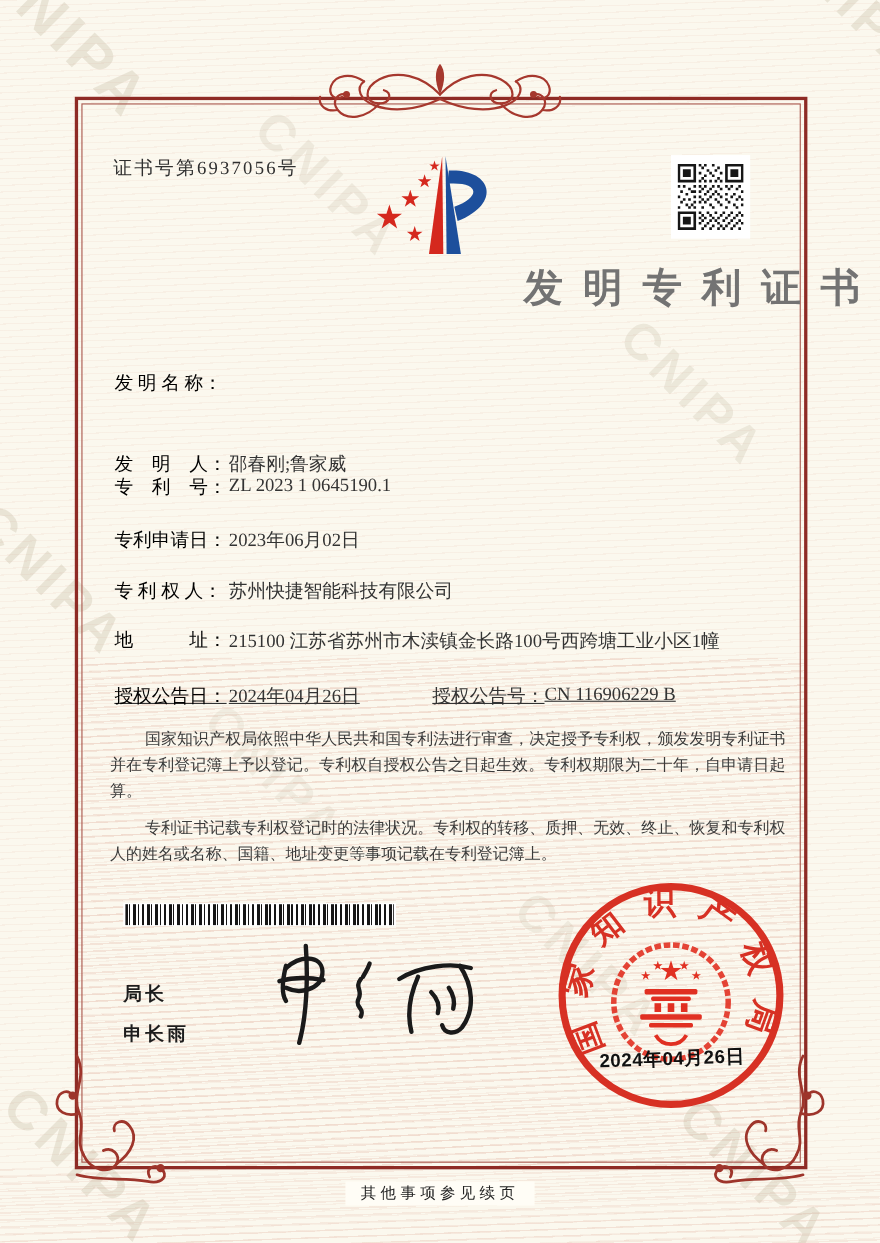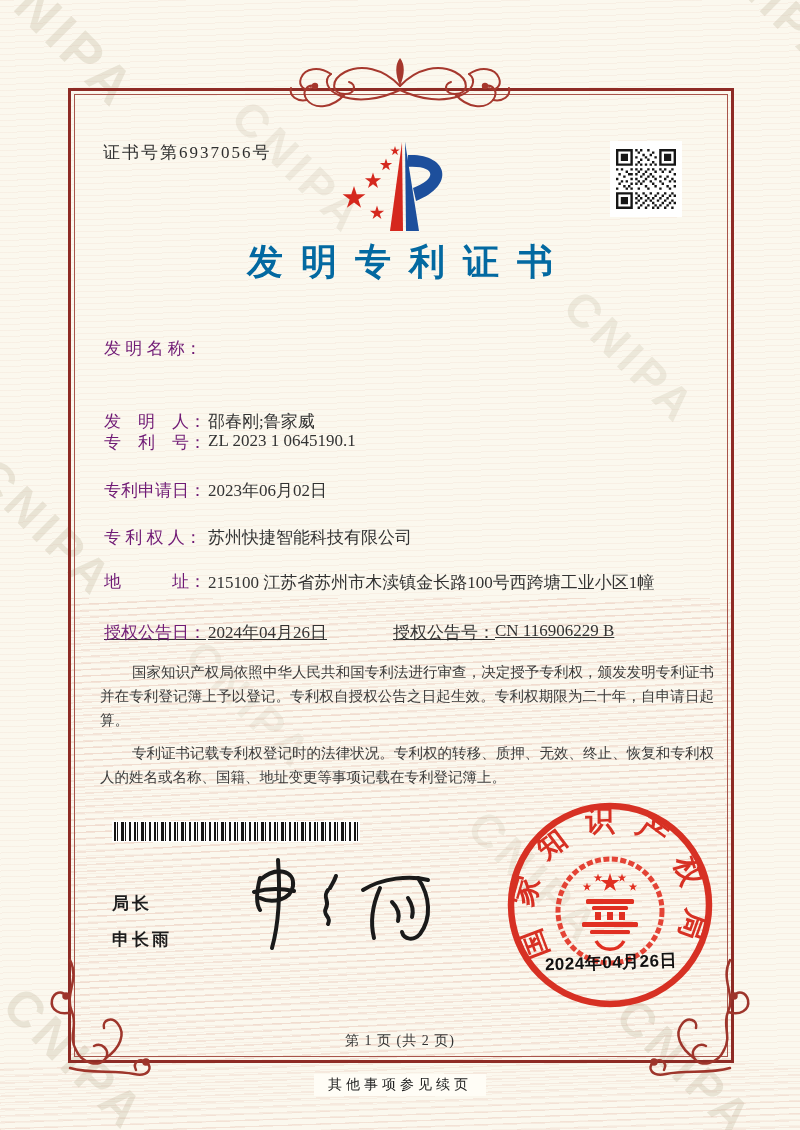--- a/index.html
+++ b/index.html
@@ -29,25 +29,25 @@
 
   .cert-number { position:absolute; left:103px; top:141px; font-size:17px;
     letter-spacing:2px; color:#2F2F2F; z-index:6; }
 
   .logo { position:absolute; left:332px; top:134px; width:148px; height:104px; z-index:6; }
 
   .qr-box { position:absolute; left:610px; top:141px; width:72px; height:76px;
     background:#fff; z-index:6; display:flex; align-items:center; justify-content:center; }
   .qr-box svg { width:60px; height:60px; }
 
-  .title { position:absolute; left:0; top:238px; width:800px; text-align:center;
-    font-size:36px; font-weight:700; color:#0369a1; letter-spacing:18px; text-indent:18px; z-index:6; }
+  .title { position:absolute; left:0; top:238px; width:800px; text-align:right;
+    font-size:36px; font-weight:700; color:#737373; letter-spacing:18px; text-indent:18px; z-index:6; }
 
   .row { position:absolute; left:104px; display:flex; font-size:17px; color:#333; z-index:6; }
-  .row .lbl { width:104px; flex:0 0 104px; color:#701a75; }
+  .row .lbl { width:104px; flex:0 0 104px; color:#000000; }
   .row .val { color:#333; }
   .row .val.wrap { width:480px; line-height:25px; }
   .grant2 { margin-left:60px; display:flex; }
 
   .paras { position:absolute; left:100px; top:660px; width:614px; z-index:6; }
   .paras p { font-size:14.5px; line-height:24px; color:#3B3B3B; text-align:justify;
     text-indent:2.2em; margin-bottom:9px; }
 
   .barcode { position:absolute; left:112px; top:821px; width:248px; height:21px;
     background:#fff; z-index:6; padding:1px 2px; }
@@ -246,18 +246,17 @@
       <rect x="-15" y="1" width="6" height="8"></rect>
       <rect x="-3" y="1" width="6" height="8"></rect>
       <rect x="9" y="1" width="6" height="8"></rect>
       <rect x="-28" y="11" width="56" height="5" rx="1.5"></rect>
       <rect x="-20" y="19" width="40" height="4" rx="1.5"></rect>
       <path d="M-14,30 A16,16 0 0 0 14,30" fill="none" stroke="#E0281A" stroke-width="3.5"></path>
     </g>
   </svg>
   <div class="seal-date">2024年04月26日</div>
 
-  <div class="page-num">第 1 页 (共 2 页)</div>
   <div class="cont-note">
     <span>其他事项参见续页</span>
   </div>
 
 </div>
 
 </body></html>

